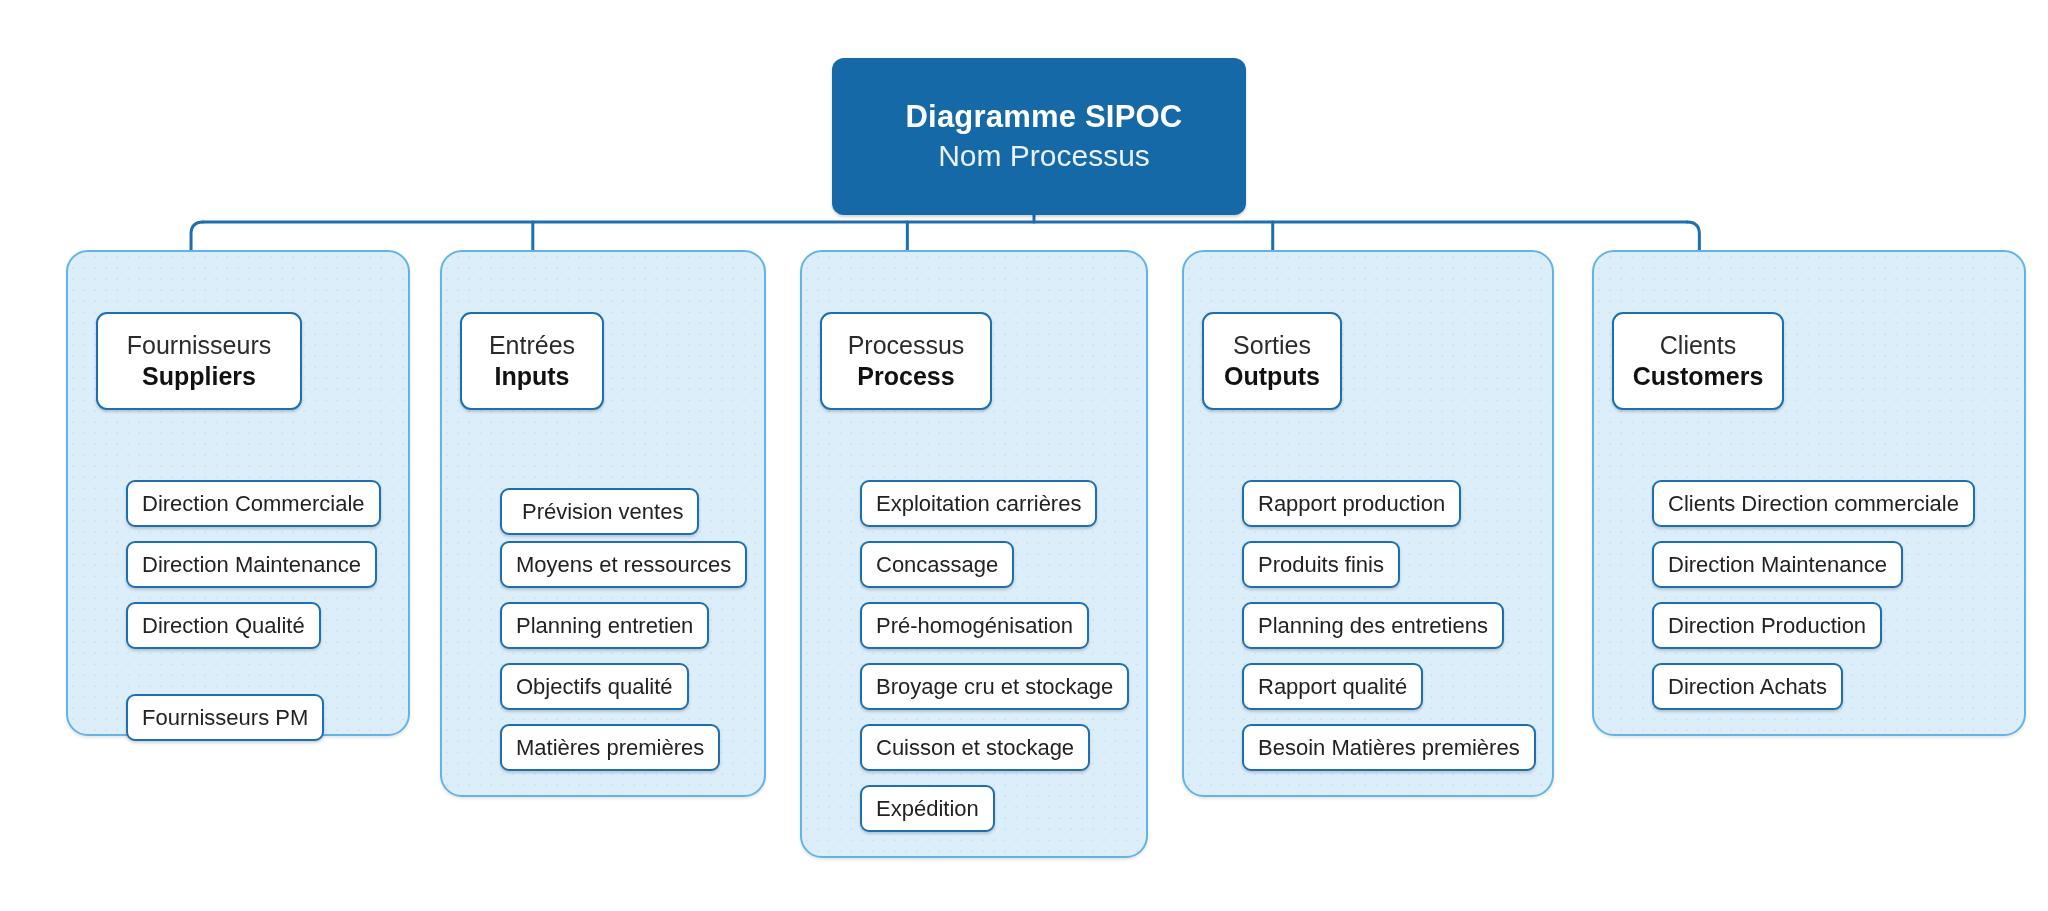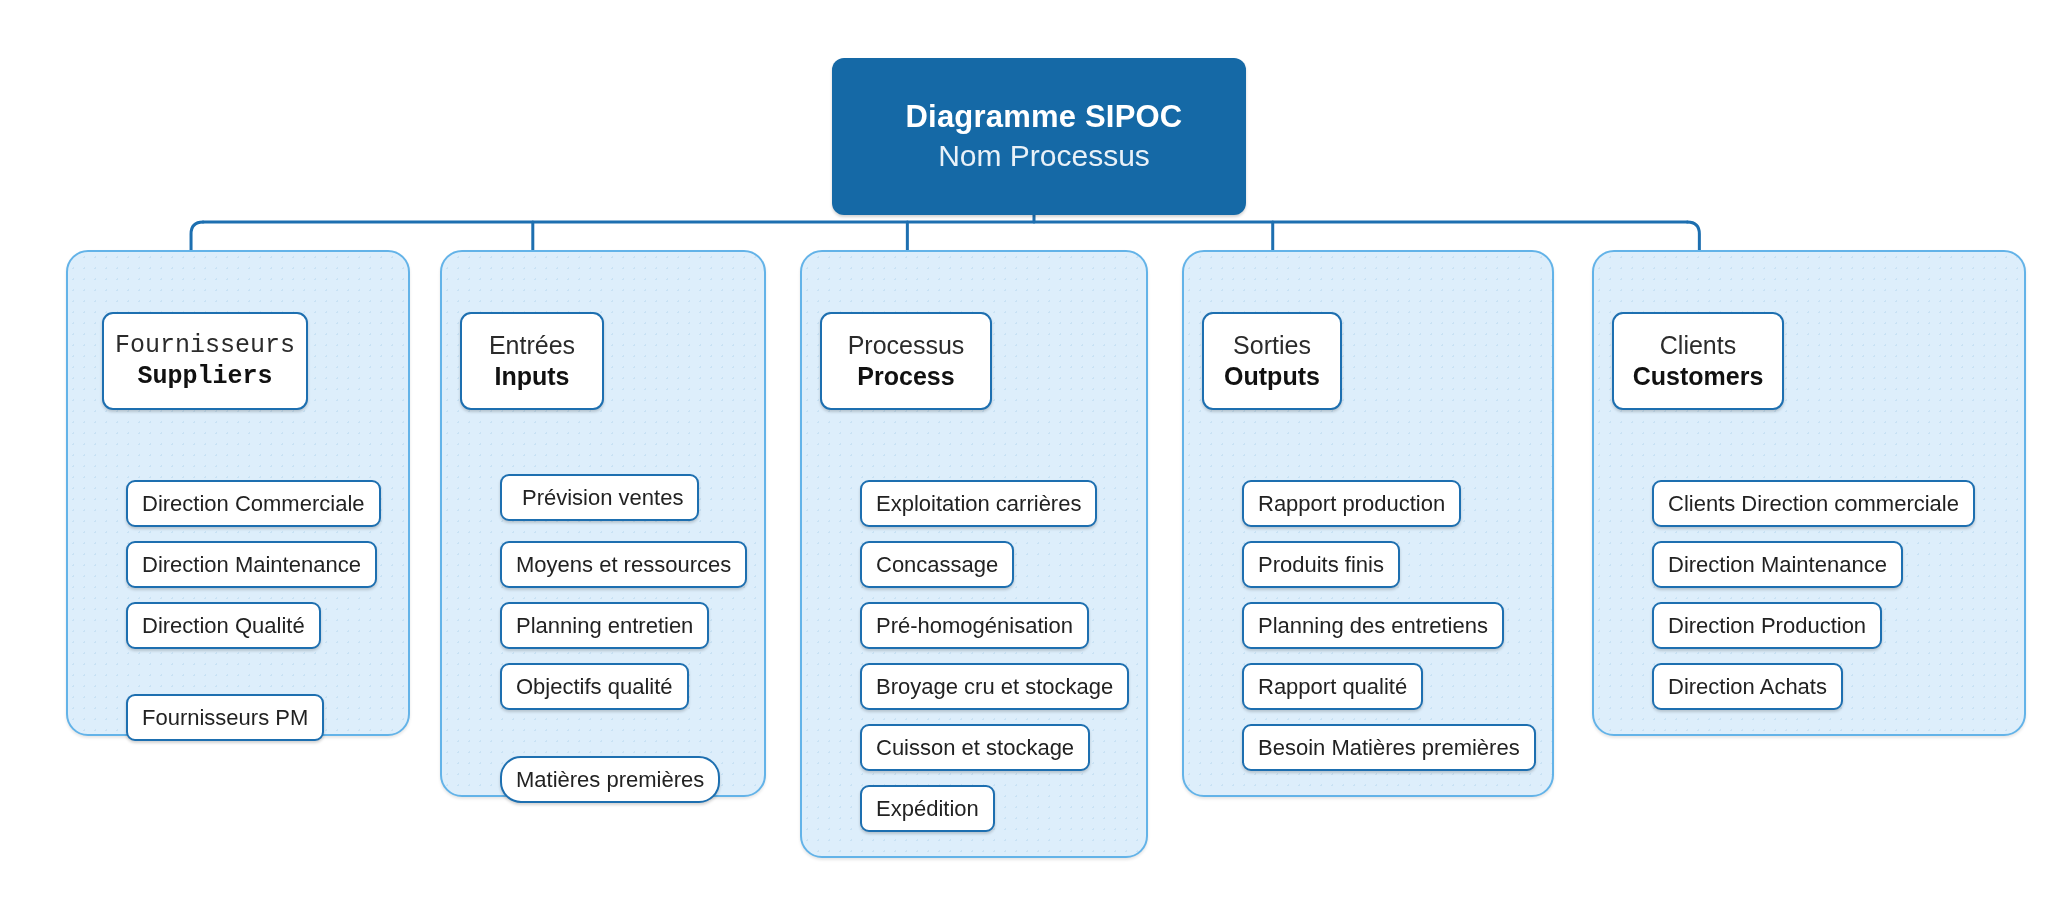--- a/index.html
+++ b/index.html
@@ -115,38 +115,38 @@
       <path d="M 1630 670.5 Q 1630 684.5 1644 684.5 L 1652 684.5" fill="none" stroke="#1d6fb0" stroke-width="4" stroke-linecap="round"></path>
     </svg>
 
   <div class="title-box">
     <div class="title-main">Diagramme SIPOC</div>
     <div class="title-sub">Nom Processus</div>
   </div>
 
   <div id="columns">
       <div class="panel" style="left: 66px; top: 250px; width: 340px; height: 482px;"></div>
-      <div class="head-box" style="left: 102px; top: 312px; width: 202px; height: 94px; font-family: Liberation Mono, monospace;">
+      <div class="head-box" style="left: 96px; top: 312px; width: 202px; height: 94px;">
         <div class="head-fr">Fournisseurs</div>
         <div class="head-en">Suppliers</div>
       </div>
       <div class="chip" style="left: 126px; top: 480px;">Direction Commerciale</div>
       <div class="chip" style="left: 126px; top: 541px;">Direction Maintenance</div>
       <div class="chip" style="left: 126px; top: 602px;">Direction Qualité</div>
       <div class="chip" style="left: 126px; top: 694px;">Fournisseurs PM</div>
       <div class="panel" style="left: 440px; top: 250px; width: 322px; height: 543px;"></div>
       <div class="head-box" style="left: 460px; top: 312px; width: 140px; height: 94px;">
         <div class="head-fr">Entrées</div>
         <div class="head-en">Inputs</div>
       </div>
-      <div class="chip" style="left: 500px; top: 474px; padding-left: 20px;">Prévision ventes</div>
+      <div class="chip" style="left: 500px; top: 488px; padding-left: 20px;">Prévision ventes</div>
       <div class="chip" style="left: 500px; top: 541px;">Moyens et ressources</div>
       <div class="chip" style="left: 500px; top: 602px;">Planning entretien</div>
       <div class="chip" style="left: 500px; top: 663px;">Objectifs qualité</div>
-      <div class="chip" style="left: 500px; top: 756px; border-radius: 21px;">Matières premières</div>
+      <div class="chip" style="left: 500px; top: 724px;">Matières premières</div>
       <div class="panel" style="left: 800px; top: 250px; width: 344px; height: 604px;"></div>
       <div class="head-box" style="left: 820px; top: 312px; width: 168px; height: 94px;">
         <div class="head-fr">Processus</div>
         <div class="head-en">Process</div>
       </div>
       <div class="chip" style="left: 860px; top: 480px;">Exploitation carrières</div>
       <div class="chip" style="left: 860px; top: 541px;">Concassage</div>
       <div class="chip" style="left: 860px; top: 602px;">Pré-homogénisation</div>
       <div class="chip" style="left: 860px; top: 663px;">Broyage cru et stockage</div>
       <div class="chip" style="left: 860px; top: 724px;">Cuisson et stockage</div>

